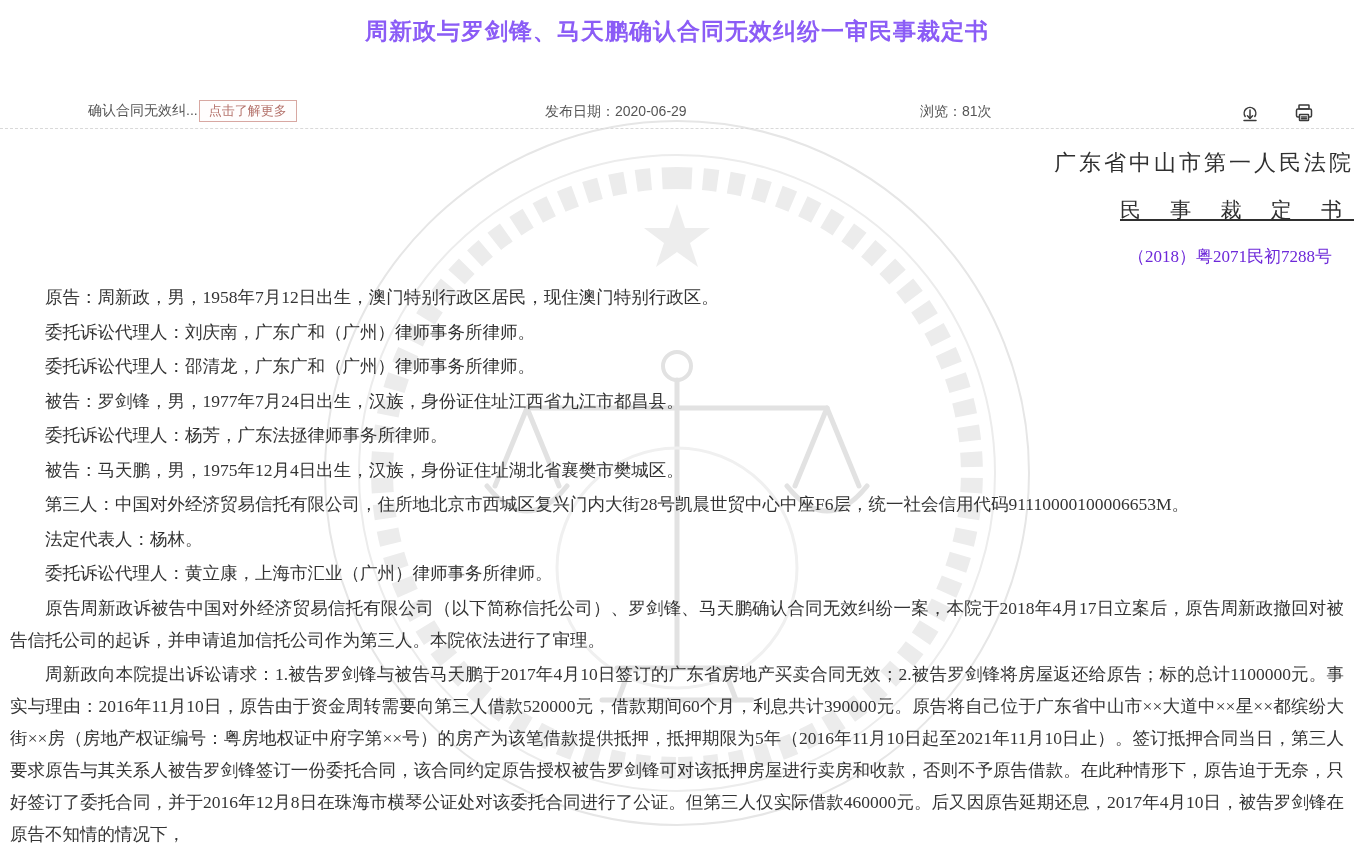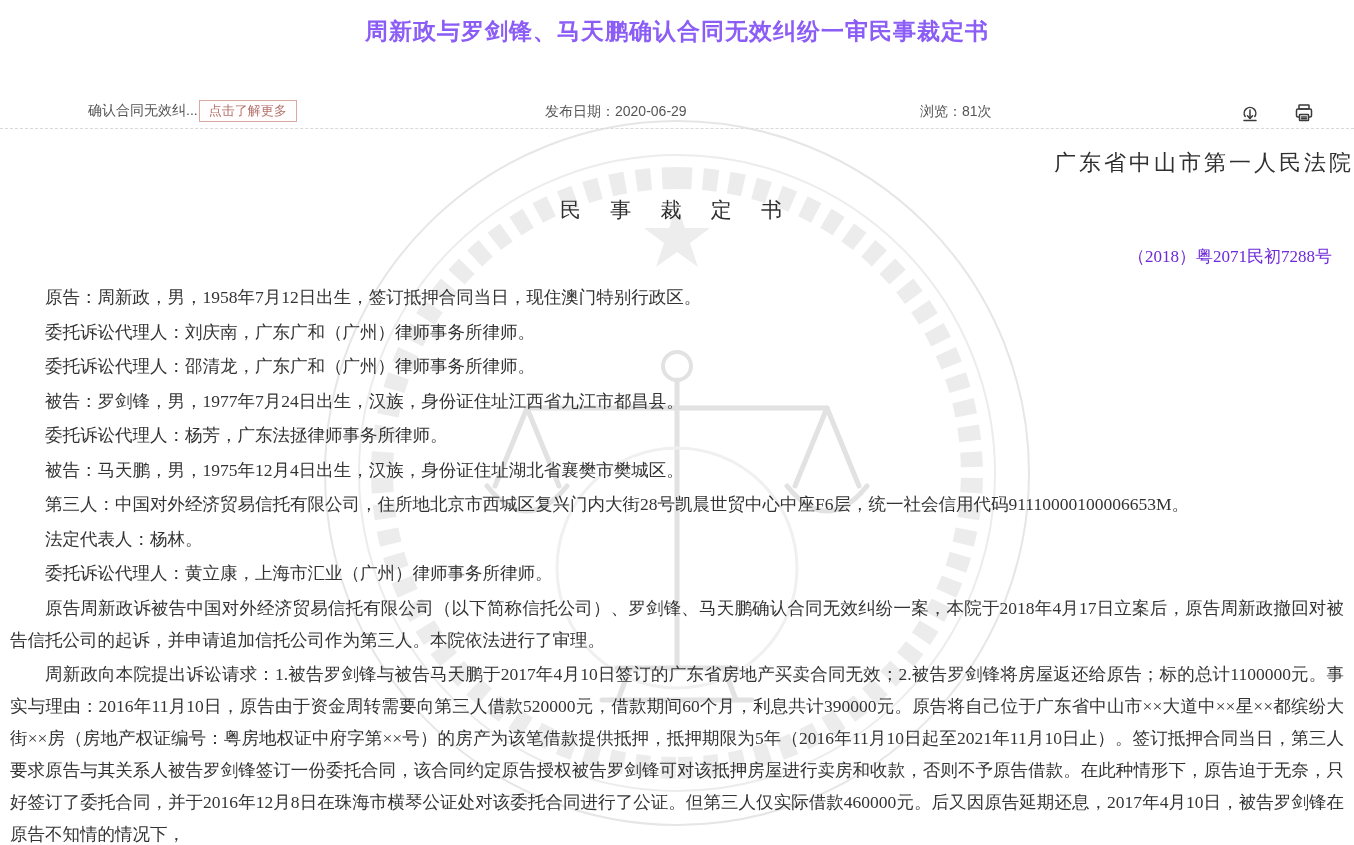--- a/index.html
+++ b/index.html
@@ -37,22 +37,22 @@
   
   .watermark { position:absolute; left:312px; top:108px; z-index:0; pointer-events:none; }
 
   
   .doc { position:absolute; top:128px; left:0; right:0; z-index:1; }
   .court-name {
     margin-top:20px; text-align:right; font-size:22px; letter-spacing:3px;
     color:#2f2f2f; font-weight:normal;
   }
   .doc-type {
-    margin-top:11px; text-align:center; font-size:21px; letter-spacing:12px;
-    color:#2f2f2f; font-weight:normal;
+    margin-top:11px; text-align:right; font-size:21px; letter-spacing:12px;
+    color:#2f2f2f; font-weight:normal;text-decoration:underline;
   }
   .case-number { text-align:right; font-size:17px; color:#6d28d9; margin:10px 22px 13px 0; }
   .doc-body { padding:0 10px; font-size:17.5px; text-align:justify; }
   .doc-para { margin:2.5px 0; line-height:32px; text-indent:2em; }
 </style>
 </head>
 <body>
 
 <h1 class="page-title">周新政与罗剑锋、马天鹏确认合同无效纠纷一审民事裁定书</h1>
 
@@ -112,21 +112,21 @@
   <circle cx="365" cy="460" r="120" stroke="#f0f0f0" stroke-width="3"></circle>
 </svg>
 
 <div class="doc">
   <h2 class="court-name">广东省中山市第一人民法院</h2>
   <h3 class="doc-type">民 事 裁 定 书</h3>
   <div class="case-number">（2018）粤2071民初7288号</div>
 
   <div class="doc-body">
 
-      <p class="doc-para">原告：周新政，男，1958年7月12日出生，签订抵押合同当日，现住澳门特别行政区。</p>
+      <p class="doc-para">原告：周新政，男，1958年7月12日出生，澳门特别行政区居民，现住澳门特别行政区。</p>
 
       <p class="doc-para">委托诉讼代理人：刘庆南，广东广和（广州）律师事务所律师。</p>
 
       <p class="doc-para">委托诉讼代理人：邵清龙，广东广和（广州）律师事务所律师。</p>
 
       <p class="doc-para">被告：罗剑锋，男，1977年7月24日出生，汉族，身份证住址江西省九江市都昌县。</p>
 
       <p class="doc-para">委托诉讼代理人：杨芳，广东法拯律师事务所律师。</p>
 
       <p class="doc-para">被告：马天鹏，男，1975年12月4日出生，汉族，身份证住址湖北省襄樊市樊城区。</p>

